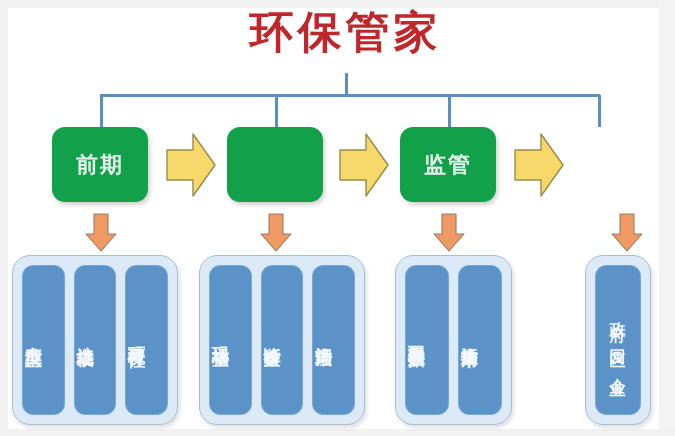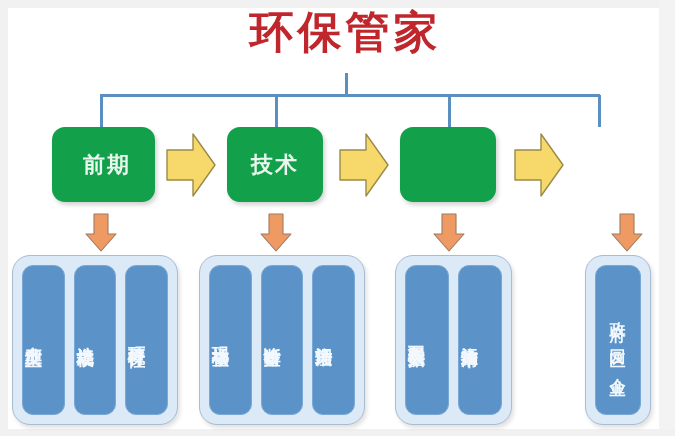--- a/index.html
+++ b/index.html
@@ -79,21 +79,21 @@
     font-weight: bold;
     letter-spacing: 2px;
     line-height: 33px;
     display: flex;
     flex-direction: column;
     align-items: center;
     justify-content: center;
     text-align: center;
   }
   .stage span { display: block; }
-  #stage-1 { left: 52px; padding-left: 7px; }
+  #stage-1 { left: 52px; }
   #stage-2 { left: 227px; }
   #stage-3 { left: 400px; }
   #stage-4 { left: 578px; }
 
   
   .chev {
     position: absolute;
     top: 132px;
     width: 52px;
     height: 66px;
@@ -175,23 +175,23 @@
   <div class="conn" id="conn-bar"></div>
   <div class="conn conn-drop" id="conn-drop-1"></div>
   <div class="conn conn-drop" id="conn-drop-2"></div>
   <div class="conn conn-drop" id="conn-drop-3"></div>
   <div class="conn conn-drop" id="conn-drop-4"></div>
 
   <div class="stage" id="stage-1">
     <span>前期</span>
   </div>
   <div class="stage" id="stage-2">
-    <span>技术</span>
   </div>
   <div class="stage" id="stage-3">
+    <span>监管</span>
   </div>
 
   <svg class="chev" id="chev-1" viewBox="0 0 52 66">
     <polygon points="2,18 28,18 28,2 50,33 28,64 28,48 2,48" fill="#f7d96b" stroke="#9a8b4a" stroke-width="1.4" stroke-linejoin="round"></polygon>
   </svg>
   <svg class="chev" id="chev-2" viewBox="0 0 52 66">
     <polygon points="2,18 28,18 28,2 50,33 28,64 28,48 2,48" fill="#f7d96b" stroke="#9a8b4a" stroke-width="1.4" stroke-linejoin="round"></polygon>
   </svg>
   <svg class="chev" id="chev-3" viewBox="0 0 52 66">
     <polygon points="2,18 28,18 28,2 50,33 28,64 28,48 2,48" fill="#f7d96b" stroke="#9a8b4a" stroke-width="1.4" stroke-linejoin="round"></polygon>

